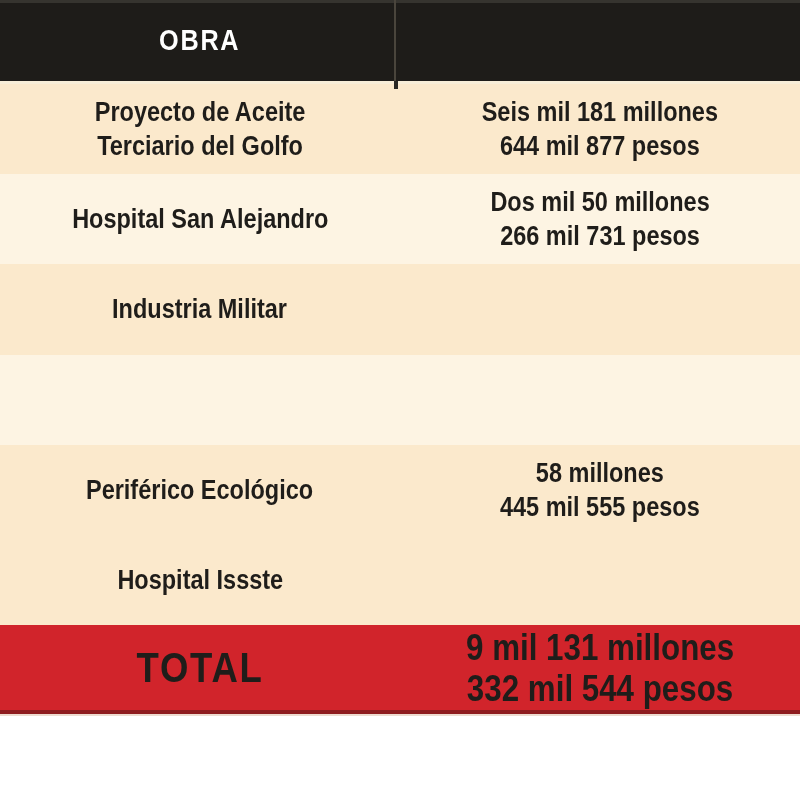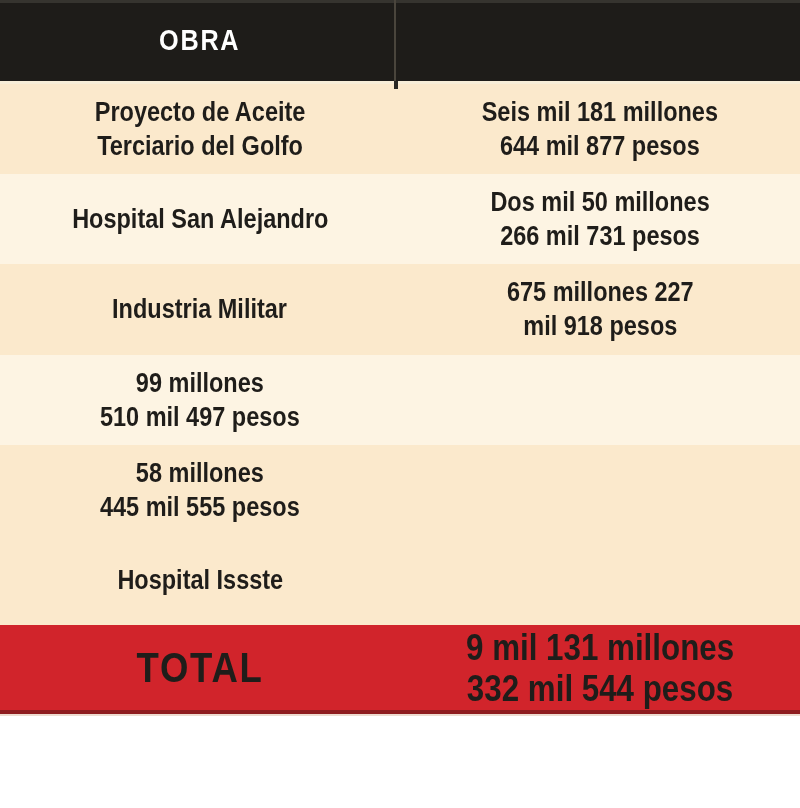--- a/index.html
+++ b/index.html
@@ -163,38 +163,31 @@
           </div>
       </div>
     </div>
 
     <div class="row odd">
       <div class="cell">
         <div class="condensed lines obra-lines">
             <div>Industria Militar</div>
           </div>
       </div>
-      <div class="cell">
-        <div class="condensed lines monto-lines">
-            <div>675 millones 227</div>
-            <div>mil 918 pesos</div>
-          </div>
-      </div>
     </div>
 
     <div class="row even">
-      <div class="cell">
-        <div class="condensed lines monto-lines">
-            <div>99 millones</div>
-            <div>510 mil 497 pesos</div>
-          </div>
-      </div>
-    </div>
-
-    <div class="row odd">
+    </div>
+
+    <div class="row odd">
+      <div class="cell">
+        <div class="condensed lines obra-lines">
+            <div>Periférico Ecológico</div>
+          </div>
+      </div>
       <div class="cell">
         <div class="condensed lines monto-lines">
             <div>58 millones</div>
             <div>445 mil 555 pesos</div>
           </div>
       </div>
     </div>
 
 
     <div class="row odd">

